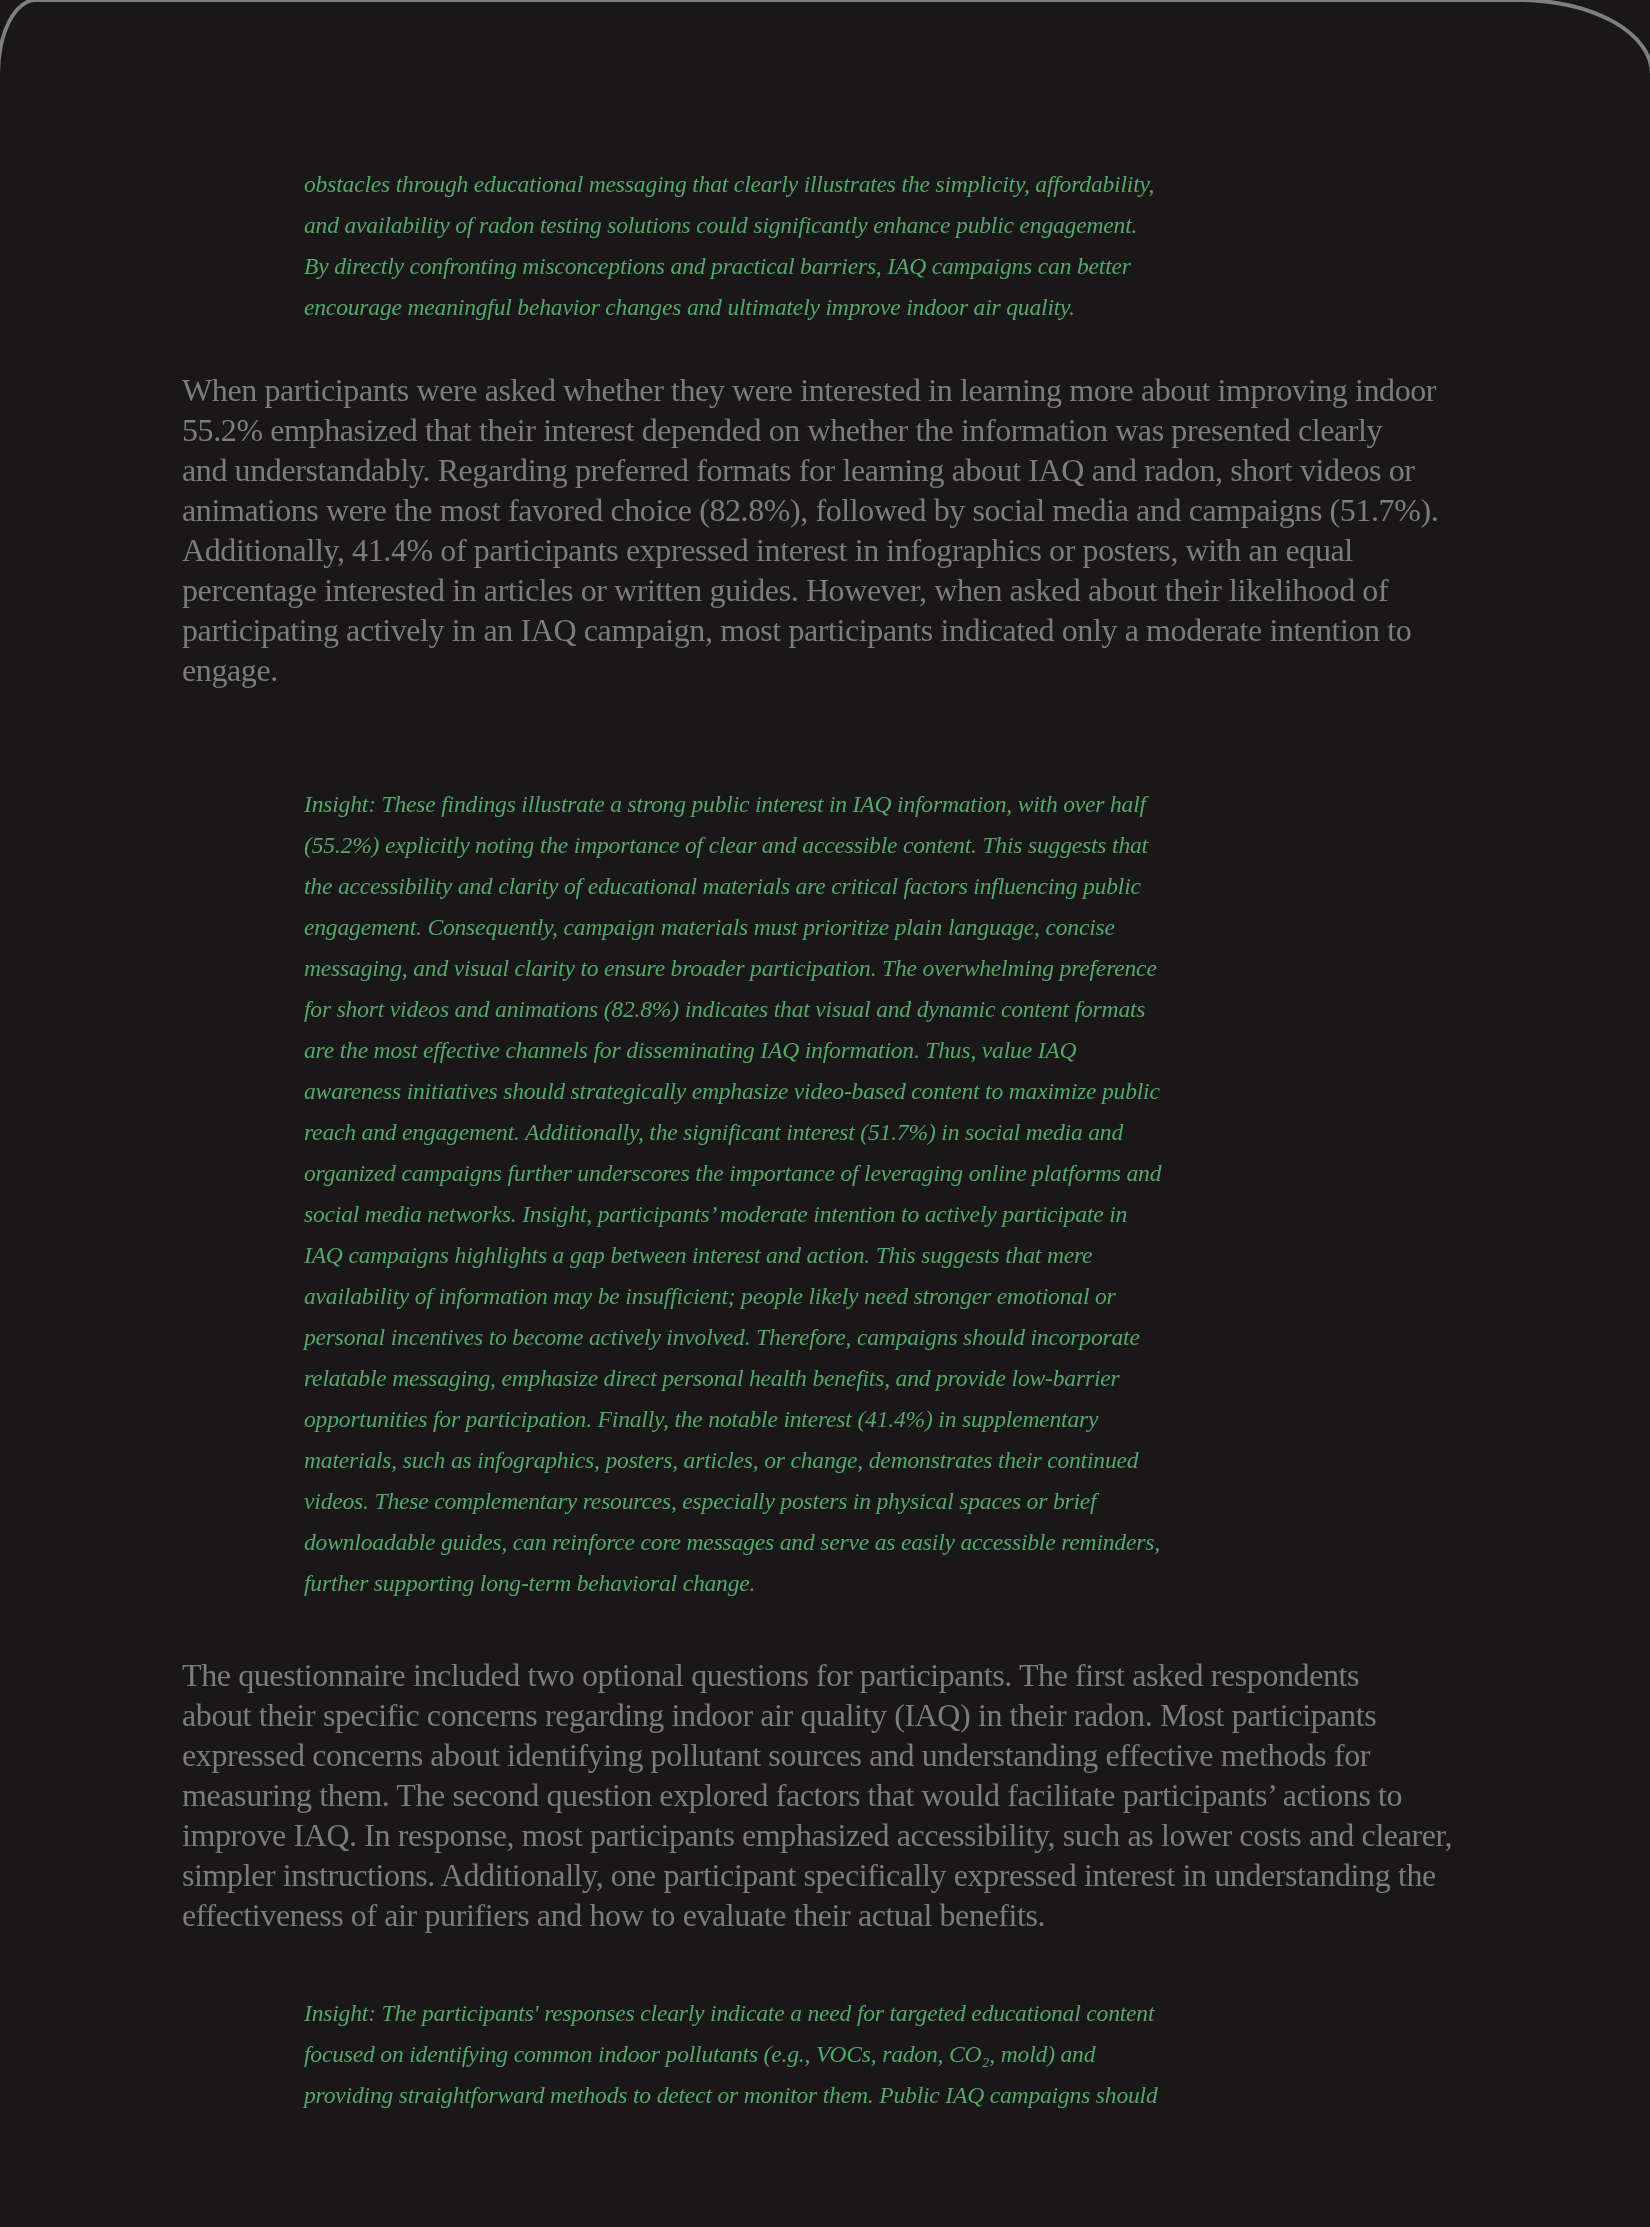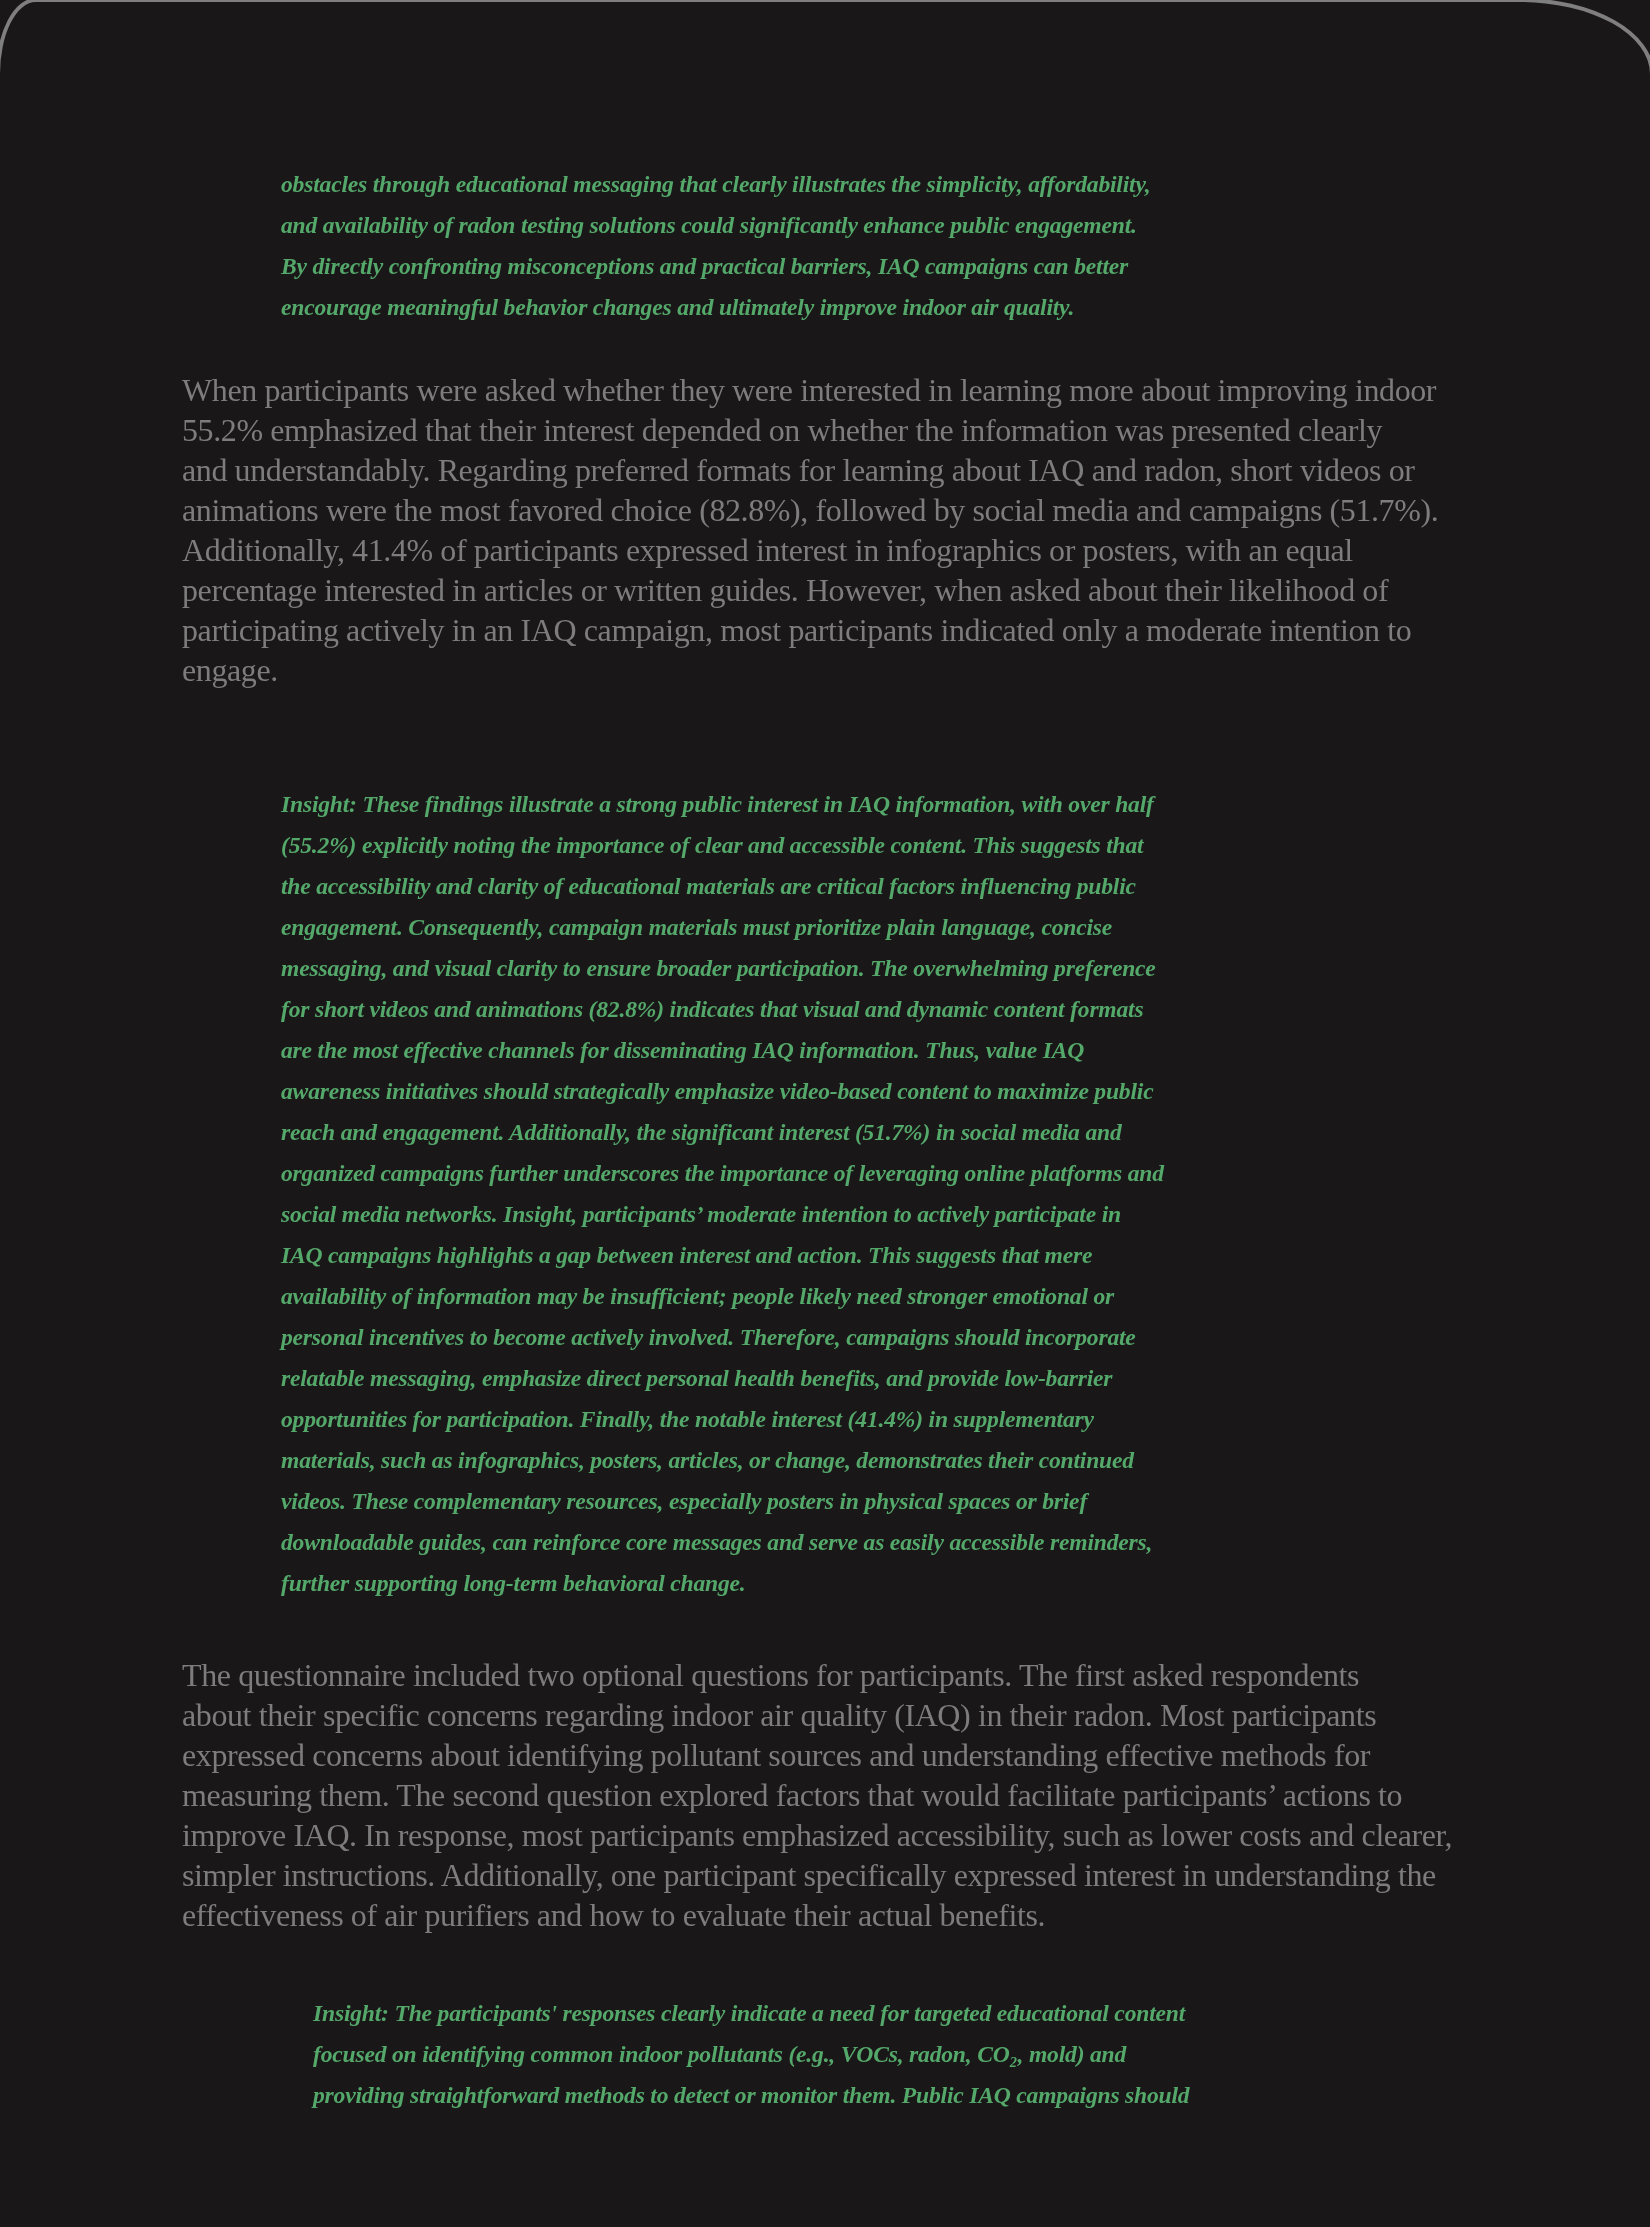--- a/index.html
+++ b/index.html
@@ -31,36 +31,35 @@
   }
   .body-par {
     left: 182px;
     width: 1274px;
     color: #7d7d7d;
     font-size: 32px;
     line-height: 40px;
     letter-spacing: -0.4px;
   }
   .insight {
-    left: 281px;
+    left: 304px;
     width: 1145px;
     color: #54a86a;
     font-style: italic;
     font-size: 23.6px;
     letter-spacing: -0.2px;
-    font-weight: bold;
   }
   .insight.b1 { line-height: 41px; }
   .insight.b2 { line-height: 41px; }
   .insight.b3 { line-height: 41px; }
   .b1 { top: 164px; }
   .p1 { top: 370px; }
   .b2 { top: 784px; }
   .p2 { top: 1655px; }
-  .b3 { top: 1993px; margin-left: 32px; }
+  .b3 { top: 1993px; }
   .line { display: block; }
 </style>
 </head>
 <body>
 
 <div class="page">
 
   <div class="frame"></div>
 
   <div class="block insight b1">

